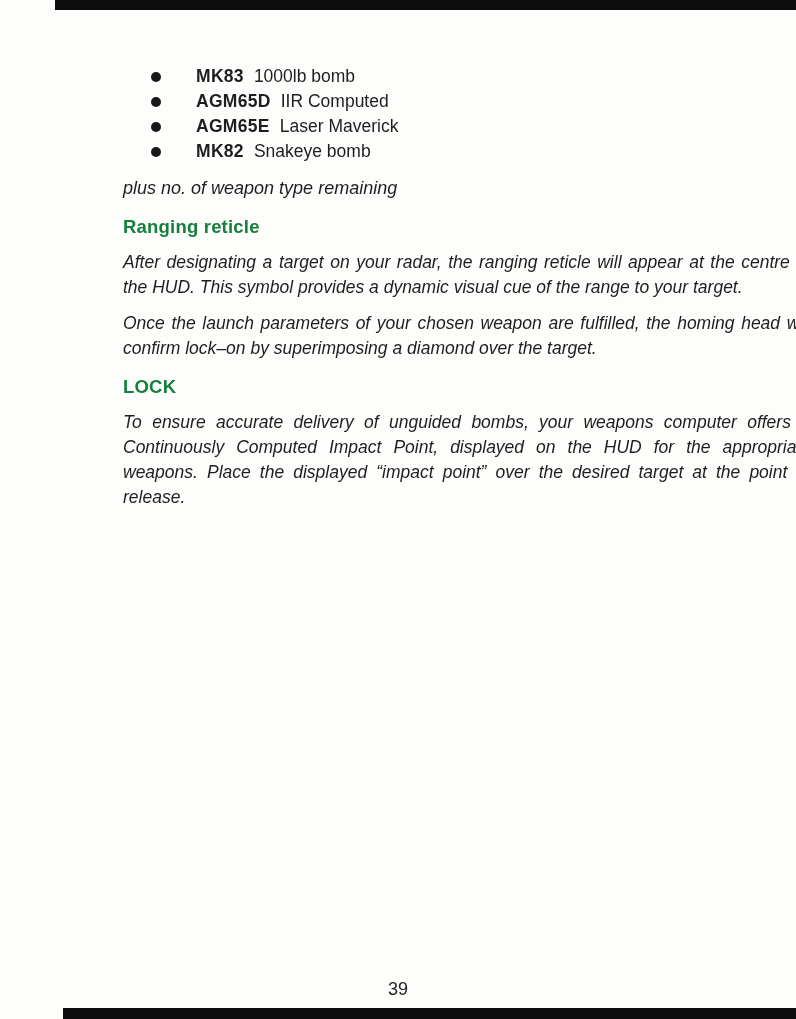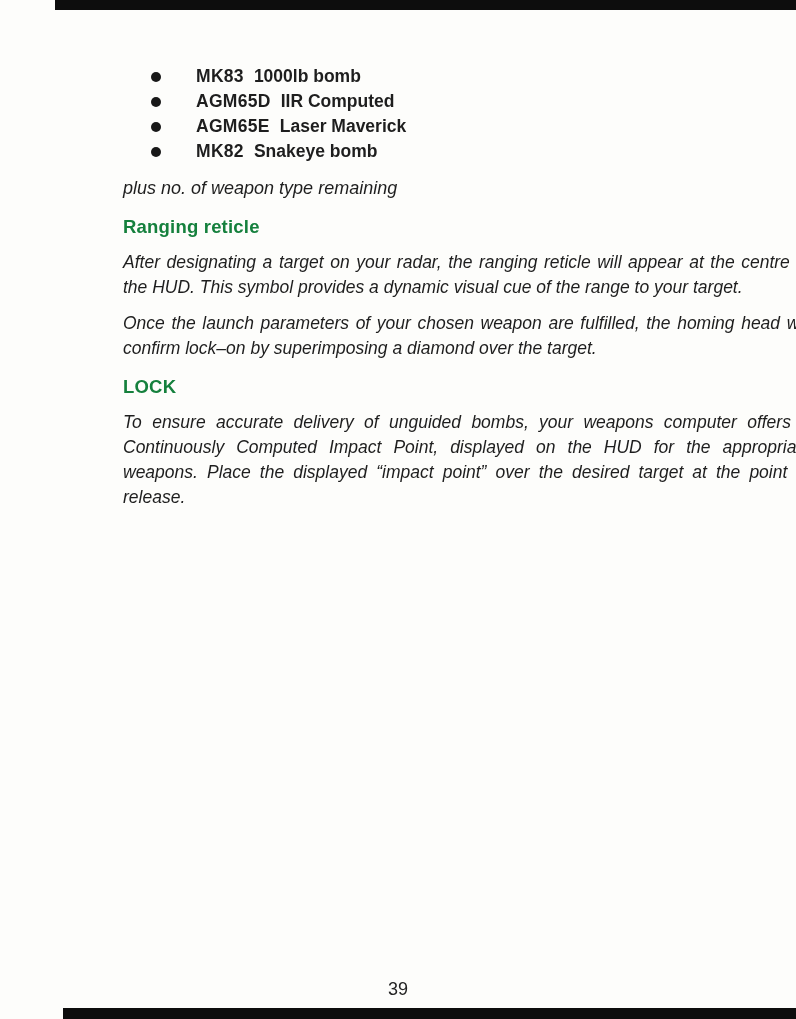--- a/index.html
+++ b/index.html
@@ -45,21 +45,21 @@
     background: #181818;
     margin-left: 28px;
     margin-right: 35px;
   }
   .term {
     font-weight: bold;
     letter-spacing: 0.3px;
     margin-right: 10px;
     white-space: nowrap;
   }
-  .desc { white-space: nowrap; font-weight: bold; }
+  .desc { white-space: nowrap; }
   .note-line {
     margin-top: 12px;
     font-size: 18px;
     line-height: 25px;
     font-style: italic;
   }
   .section-heading {
     margin-top: 13px;
     font-size: 18.5px;
     font-weight: bold;

